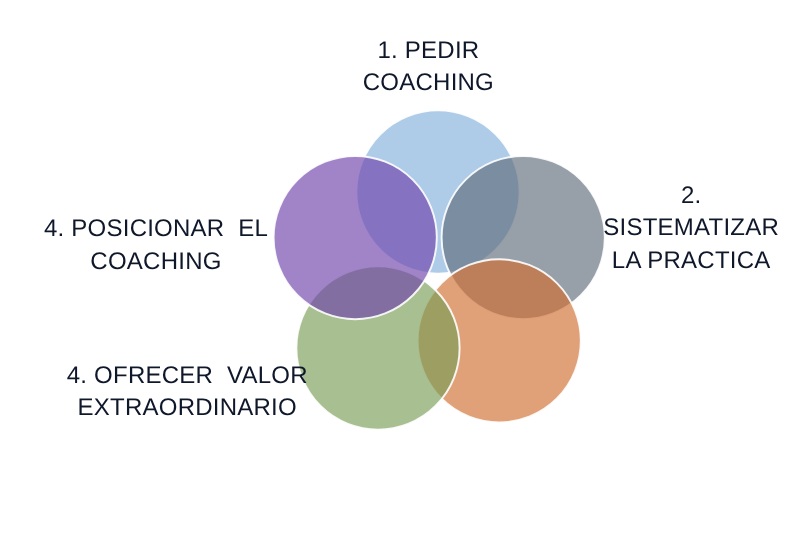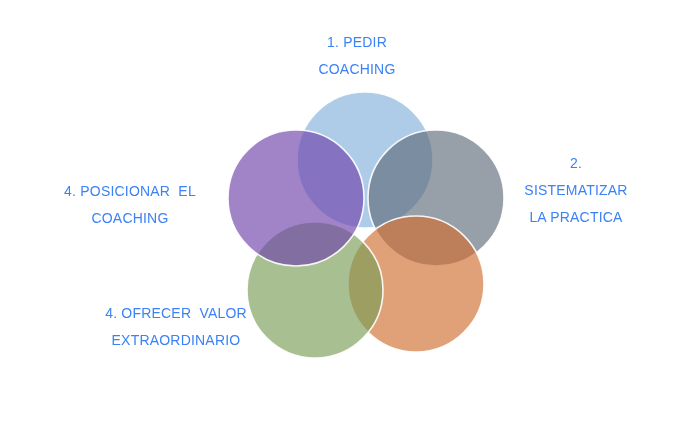--- a/index.html
+++ b/index.html
@@ -25,30 +25,30 @@
   .venn-circle {
     fill-opacity: 0.65;
     stroke: rgba(255,255,255,0.9);
     stroke-width: 1.6;
   }
   .venn-label {
     position: absolute;
     transform: translateX(-50%);
     text-align: center;
     white-space: pre-wrap;
-    font-size: 14px;
+    font-size: 20px;
     line-height: 27px;
     font-weight: 400;
-    color: #3b82f6;
+    color: #0f172a;
     letter-spacing: 0.2px;
   }
   .label-1 { left: 357px; top: 29px; }
   .label-2 { left: 576px; top: 150px; }
   .label-3 { left: 556px; top: 285px; }
-  .label-4 { left: 176px; top: 300px; }
+  .label-4 { left: 156px; top: 300px; }
   .label-5 { left: 130px; top: 178px; }
 </style>
 </head>
 <body>
 
 <div class="stage">
 
   <svg class="venn-svg" viewBox="0 0 674 444" xmlns="http://www.w3.org/2000/svg">
     <circle class="venn-circle" cx="365" cy="160" r="68" fill="#83afdc"></circle>
     <circle class="venn-circle" cx="436" cy="198" r="68" fill="#5f6b7a"></circle>

